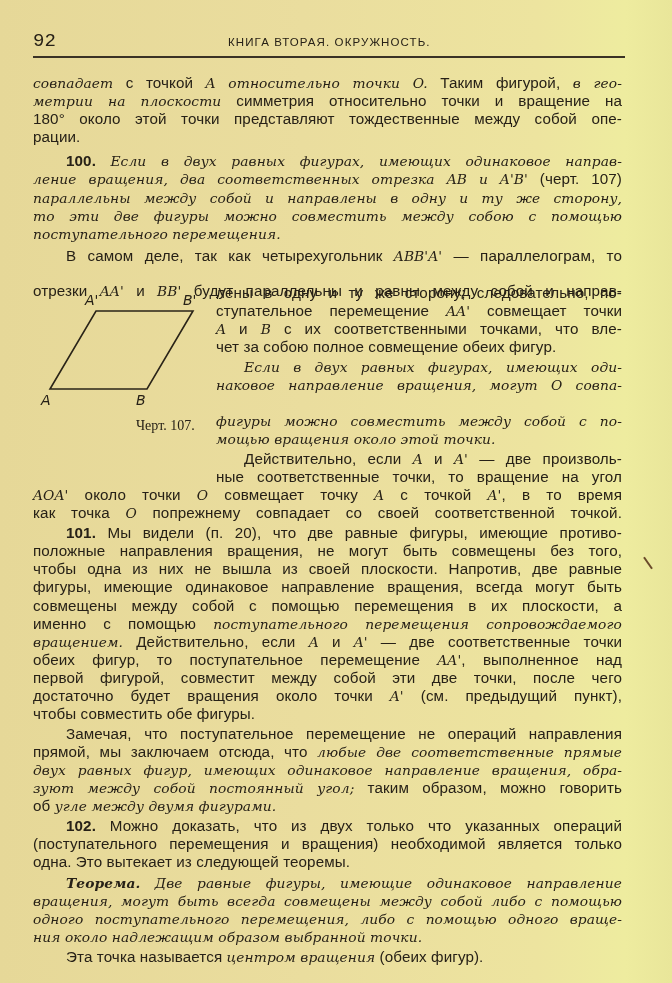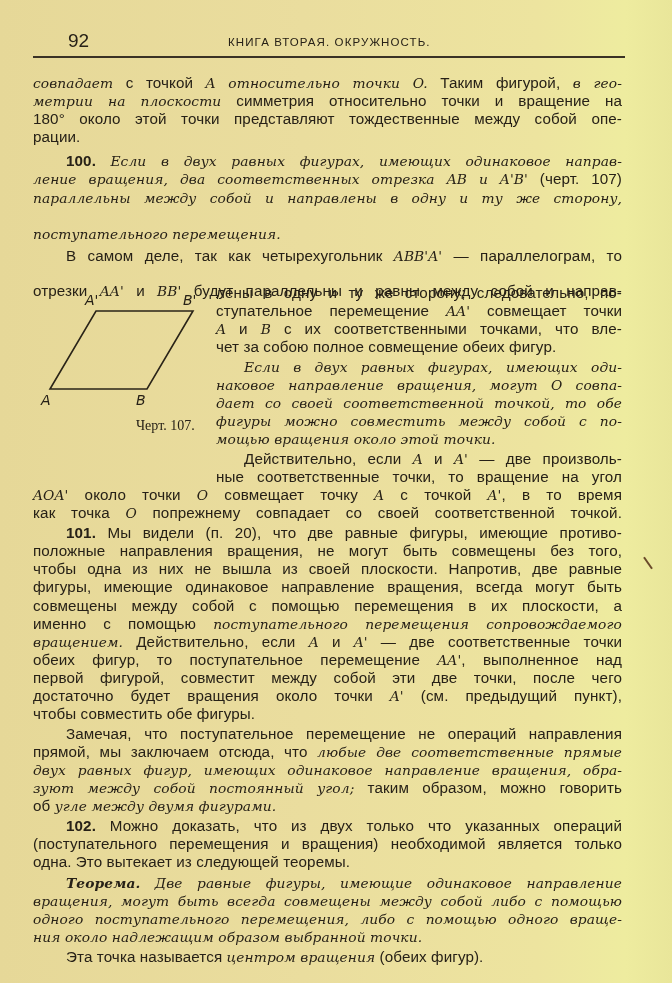--- a/index.html
+++ b/index.html
@@ -3,21 +3,21 @@
 <meta charset="utf-8">
 <style>
   html, body { margin: 0; padding: 0; }
   body {
     width: 672px; height: 983px; overflow: hidden; position: relative;
     background: linear-gradient(90deg, #e6d898 0%, #eadd9e 45%, #ede49f 80%, #eeec9f 93%, #e9e69a 100%);
     font-family: "Liberation Serif", "DejaVu Serif", serif;
     color: #272117;
   }
   .page { position: absolute; left: 0; top: 0; width: 672px; height: 983px; }
-  .hdr-num { position: absolute; left: 33px; top: 30px; font-size: 19px; font-family: Liberation Sans, sans-serif; margin-left: 35px; }
+  .hdr-num { position: absolute; left: 33px; top: 30px; font-size: 19px; font-family: Liberation Mono, monospace; }
   .hdr-title { position: absolute; left: 228px; top: 36px; font-size: 11.5px; letter-spacing: 1.1px; font-family: "Liberation Sans", sans-serif; }
   .hdr-rule { position: absolute; left: 33px; top: 56px; width: 592px; height: 1.6px; background: #3a3225; }
   .ln {
     position: absolute; left: 33px; width: 589px; height: 18px; line-height: 18px;
     font-size: 15.2px; white-space: nowrap; text-align: justify; text-align-last: justify;
     font-family: "Liberation Sans Narrow", "Liberation Sans", sans-serif;
     letter-spacing: 0.1px;
   }
   .ln.last { text-align-last: left; }
   .ln.ind { left: 66px; width: 556px; }
@@ -38,30 +38,30 @@
   <div class="hdr-title">КНИГА ВТОРАЯ. ОКРУЖНОСТЬ.</div>
   <div class="hdr-rule"></div>
 
   <div class="ln" style="top:74px"><span class="it">совпадает</span><span> с точкой </span><span class="it">A относительно точки O.</span><span> Таким фигурой, </span><span class="it">в гео-</span></div>
   <div class="ln" style="top:92px"><span class="it">метрии на плоскости</span><span> симметрия относительно точки и вращение на</span></div>
   <div class="ln" style="top:110px"><span>180° около этой точки представляют тождественные между собой опе-</span></div>
   <div class="ln last" style="top:128px"><span>рации.</span></div>
   <div class="ln ind" style="top:152px"><span class="b">100. </span><span class="it">Если в двух равных фигурах, имеющих одинаковое направ-</span></div>
   <div class="ln" style="top:170px"><span class="it">ление вращения, два соответственных отрезка AB и A'B'</span><span> (черт. 107)</span></div>
   <div class="ln" style="top:189px"><span class="it">параллельны между собой и направлены в одну и ту же сторону,</span></div>
+  <div class="ln" style="top:207px"><span class="it">то эти две фигуры можно совместить между собою с помощью</span></div>
   <div class="ln last" style="top:225px"><span class="it">поступательного перемещения.</span></div>
   <div class="ln ind" style="top:247px"><span>В самом деле, так как четырехугольник </span><span class="it">ABB'A'</span><span> — параллелограм, то</span></div>
   <div class="ln" style="top:282px"><span>отрезки </span><span class="it">AA'</span><span> и </span><span class="it">BB'</span><span> будут параллельны и равны между собой и направ-</span></div>
   <div class="ln narrow" style="top:284px"><span>лены в одну и ту же сторону; следовательно, по-</span></div>
   <div class="ln narrow" style="top:302px"><span>ступательное перемещение </span><span class="it">AA'</span><span> совмещает точки</span></div>
   <div class="ln narrow" style="top:320px"><span class="it">A</span><span> и </span><span class="it">B</span><span> с их соответственными точками, что вле-</span></div>
   <div class="ln narrow last" style="top:338px"><span>чет за собою полное совмещение обеих фигур.</span></div>
   <div class="ln narrow ind" style="top:358px"><span class="it">Если в двух равных фигурах, имеющих оди-</span></div>
   <div class="ln narrow" style="top:376px"><span class="it">наковое направление вращения, могут O совпа-</span></div>
-  <div class="ln narrow" style="top:394px"><span class="it">дает со своей соответственной точкой, то обе</span></div>
   <div class="ln narrow" style="top:412px"><span class="it">фигуры можно совместить между собой с по-</span></div>
   <div class="ln narrow last" style="top:430px"><span class="it">мощью вращения около этой точки.</span></div>
   <div class="ln narrow ind" style="top:450px"><span>Действительно, если </span><span class="it">A</span><span> и </span><span class="it">A'</span><span> — две произволь-</span></div>
   <div class="ln narrow" style="top:468px"><span>ные соответственные точки, то вращение на угол</span></div>
   <div class="ln" style="top:486px"><span class="it">AOA'</span><span> около точки </span><span class="it">O</span><span> совмещает точку </span><span class="it">A</span><span> с точкой </span><span class="it">A'</span><span>, в то время</span></div>
   <div class="ln" style="top:504px"><span>как точка </span><span class="it">O</span><span> попрежнему совпадает со своей соответственной точкой.</span></div>
   <div class="ln ind" style="top:524px"><span class="b">101.</span><span> Мы видели (п. 20), что две равные фигуры, имеющие противо-</span></div>
   <div class="ln" style="top:542px"><span>положные направления вращения, не могут быть совмещены без того,</span></div>
   <div class="ln" style="top:560px"><span>чтобы одна из них не вышла из своей плоскости. Напротив, две равные</span></div>
   <div class="ln" style="top:578px"><span>фигуры, имеющие одинаковое направление вращения, всегда могут быть</span></div>

